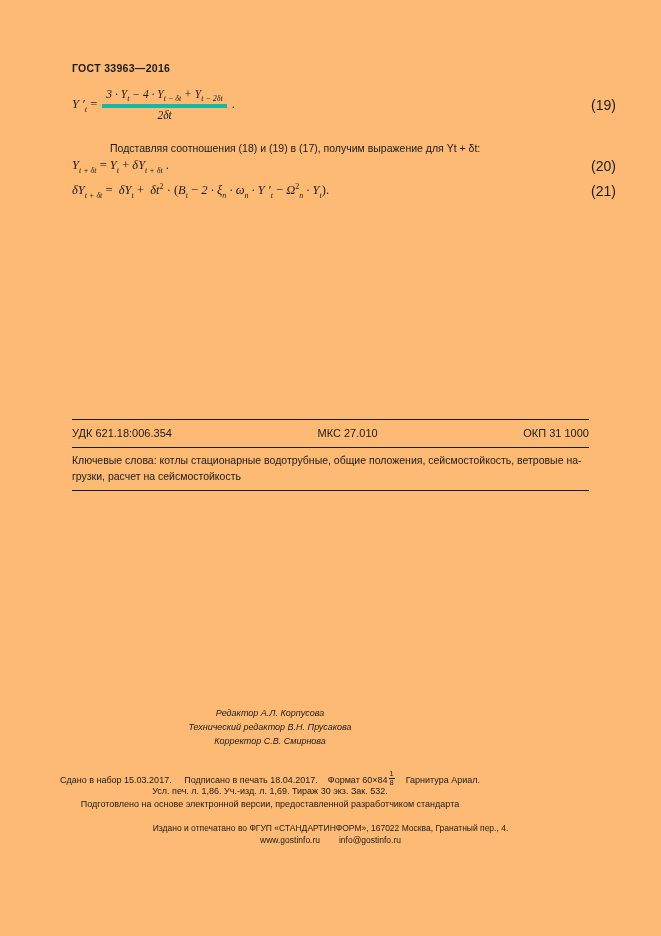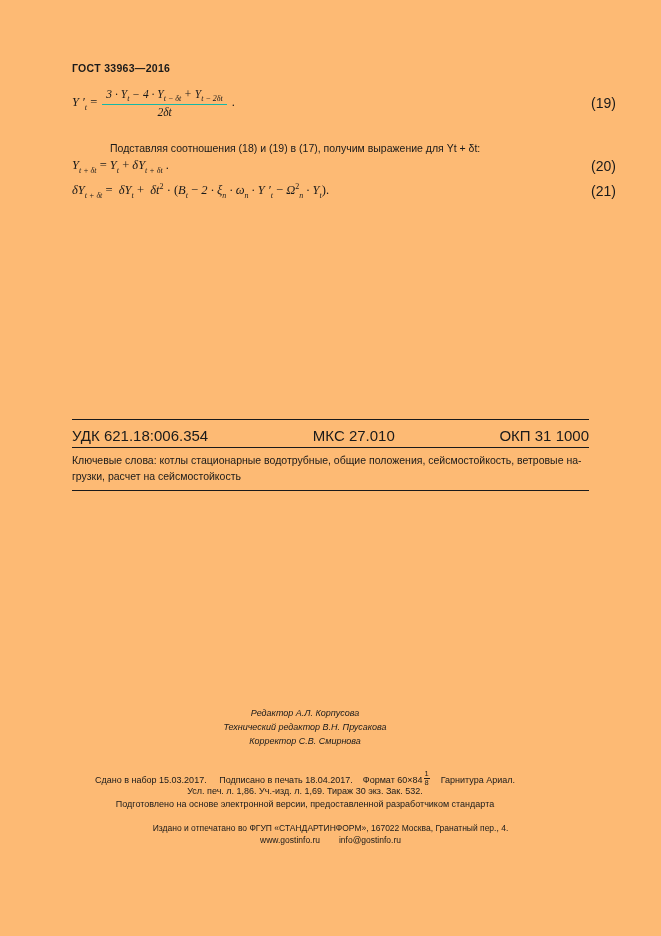--- a/index.html
+++ b/index.html
@@ -66,21 +66,21 @@
 
   .frac {
     display: inline-block;
     vertical-align: middle;
     text-align: center;
     margin: 0 2px;
   }
   .frac .num {
     display: block;
     padding: 0 4px 1px 4px;
-    border-bottom: 1px solid #14b8a6;
+    border-bottom: 4px solid #14b8a6;
     font-size: 11.5px;
   }
   .frac .den {
     display: block;
     padding: 1px 4px 0 4px;
     font-size: 11.5px;
   }
 
   .para {
     position: absolute;
@@ -111,40 +111,39 @@
     border-top: 1px solid #1a1a1a;
     height: 0;
   }
 
   .codes-row {
     position: absolute;
     left: 72px;
     width: 517px;
     display: flex;
     justify-content: space-between;
-    font-size: 15px;
+    font-size: 11px;
   }
   .keywords {
     position: absolute;
     left: 72px;
     width: 517px;
     font-size: 10.5px;
     line-height: 1.5;
   }
 
   
   .colophon {
     position: absolute;
     left: 0;
     width: 540px;
     text-align: center;
     font-size: 9px;
     line-height: 1.6;
     color: #1a1a1a;
-    margin-left: 35px;
   }
   .colophon .it { font-style: italic; }
   .imprint-line {
     position: absolute;
     left: 0;
     width: 661px;
     text-align: center;
     font-size: 8.5px;
     line-height: 1.55;
   }

